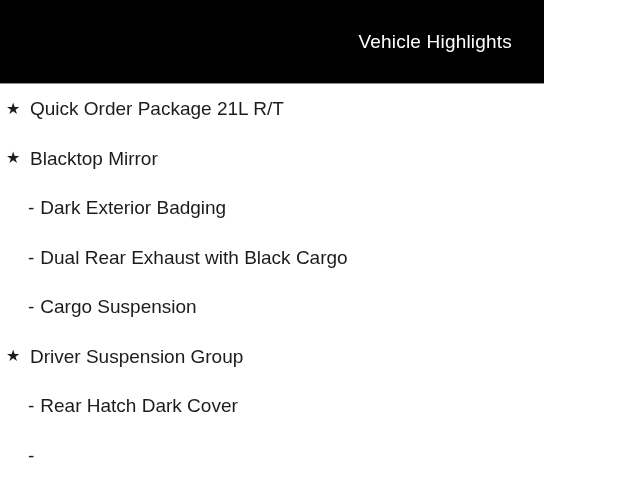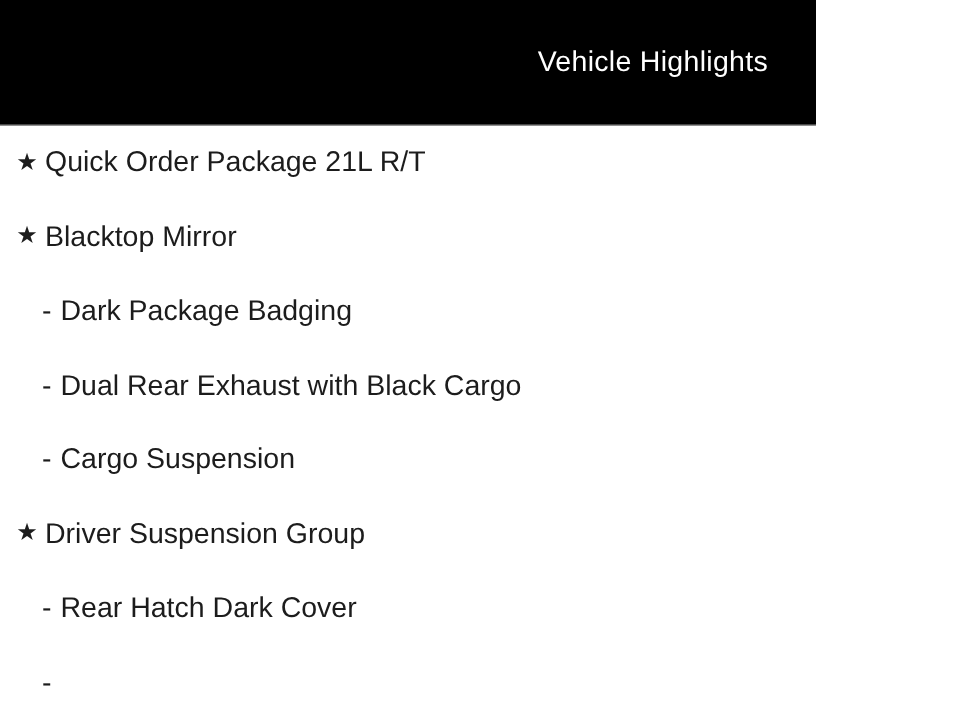--- a/index.html
+++ b/index.html
@@ -6,21 +6,20 @@
     margin: 0;
     padding: 0;
   }
   .screen {
     position: relative;
     width: 544px;
     height: 480px;
     background: var(--body-bg, #ffffff);
     font-family: "Liberation Sans", sans-serif;
     overflow: hidden;
-    text-align: center;
   }
   .topbar {
     box-sizing: border-box;
     height: 84px;
     background: var(--header-bg, #000000);
     border-bottom: 1px solid var(--header-divider, #8f8f8f);
     display: flex;
     align-items: center;
     justify-content: flex-end;
     padding-right: 32px;
@@ -75,21 +74,21 @@
       <div class="row lvl0">
         <span class="bullet">★</span>
         <span class="label">Quick Order Package 21L R/T</span>
       </div>
       <div class="row lvl0">
         <span class="bullet">★</span>
         <span class="label">Blacktop Mirror</span>
       </div>
       <div class="row lvl1">
         <span class="bullet">-</span>
-        <span class="label">Dark Package Badging</span>
+        <span class="label">Dark Exterior Badging</span>
       </div>
       <div class="row lvl1">
         <span class="bullet">-</span>
         <span class="label">Dual Rear Exhaust with Black Cargo</span>
       </div>
       <div class="row lvl1">
         <span class="bullet">-</span>
         <span class="label">Cargo Suspension</span>
       </div>
       <div class="row lvl0">

